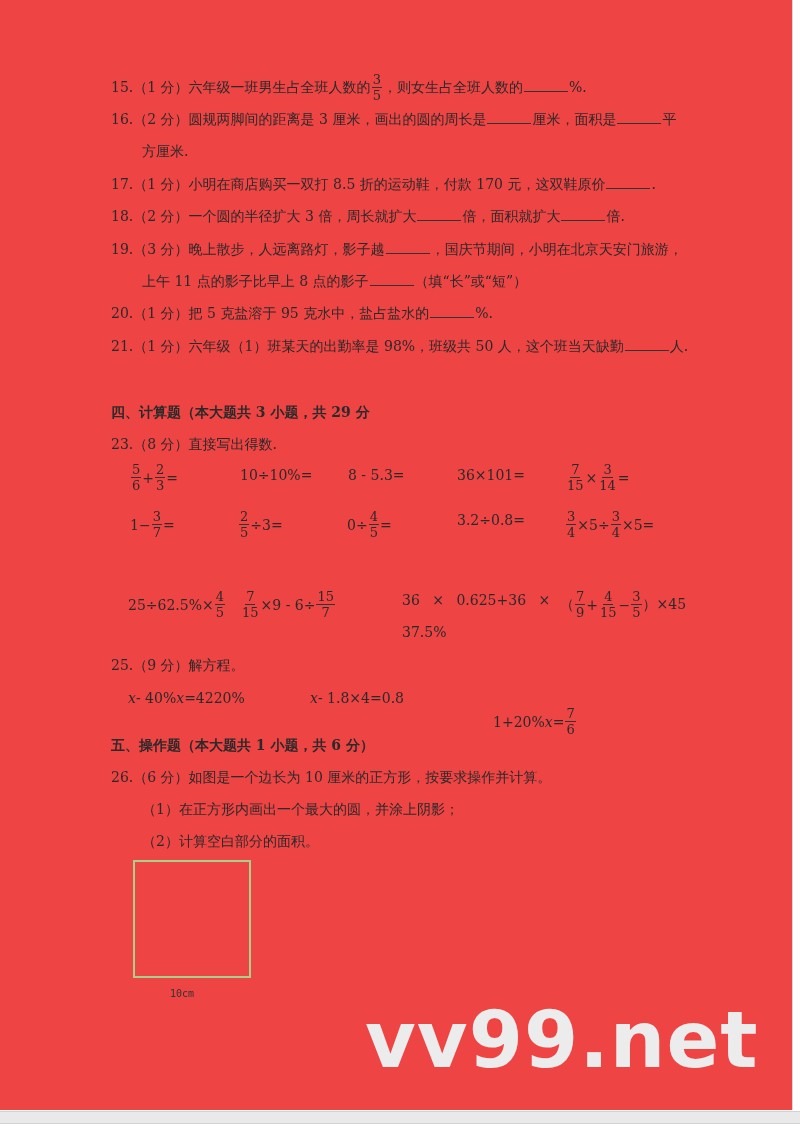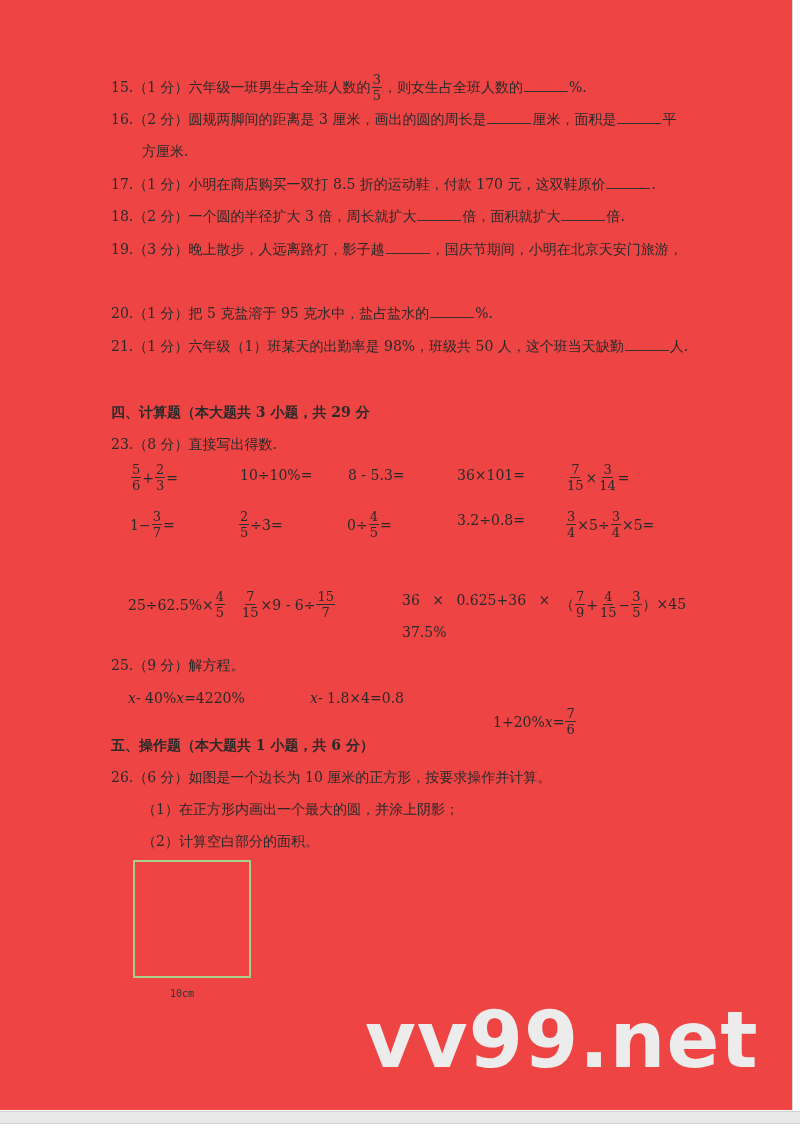--- a/index.html
+++ b/index.html
@@ -41,20 +41,23 @@
     <span>17.（1 分）小明在商店购买一双打 8.5 折的运动鞋，付款 170 元，这双鞋原价</span><span class="blank"></span><span>.</span>
   </div>
 
   <div class="line" style="top:206px;">
     <span>18.（2 分）一个圆的半径扩大 3 倍，周长就扩大</span><span class="blank"></span><span>倍，面积就扩大</span><span class="blank"></span><span>倍.</span>
   </div>
 
   <div class="line" style="top:239px;">
     <span>19.（3 分）晚上散步，人远离路灯，影子越</span><span class="blank"></span><span>，国庆节期间，小明在北京天安门旅游，</span>
   </div>
+  <div class="line indent" style="top:271px;">
+    <span>上午 11 点的影子比早上 8 点的影子</span><span class="blank"></span><span>（填“长”或“短”）</span>
+  </div>
 
   <div class="line" style="top:303px;">
     <span>20.（1 分）把 5 克盐溶于 95 克水中，盐占盐水的</span><span class="blank"></span><span>%.</span>
   </div>
 
   <div class="line" style="top:336px;">
     <span>21.（1 分）六年级（1）班某天的出勤率是 98%，班级共 50 人，这个班当天缺勤</span><span class="blank"></span><span>人.</span>
   </div>
 
 

